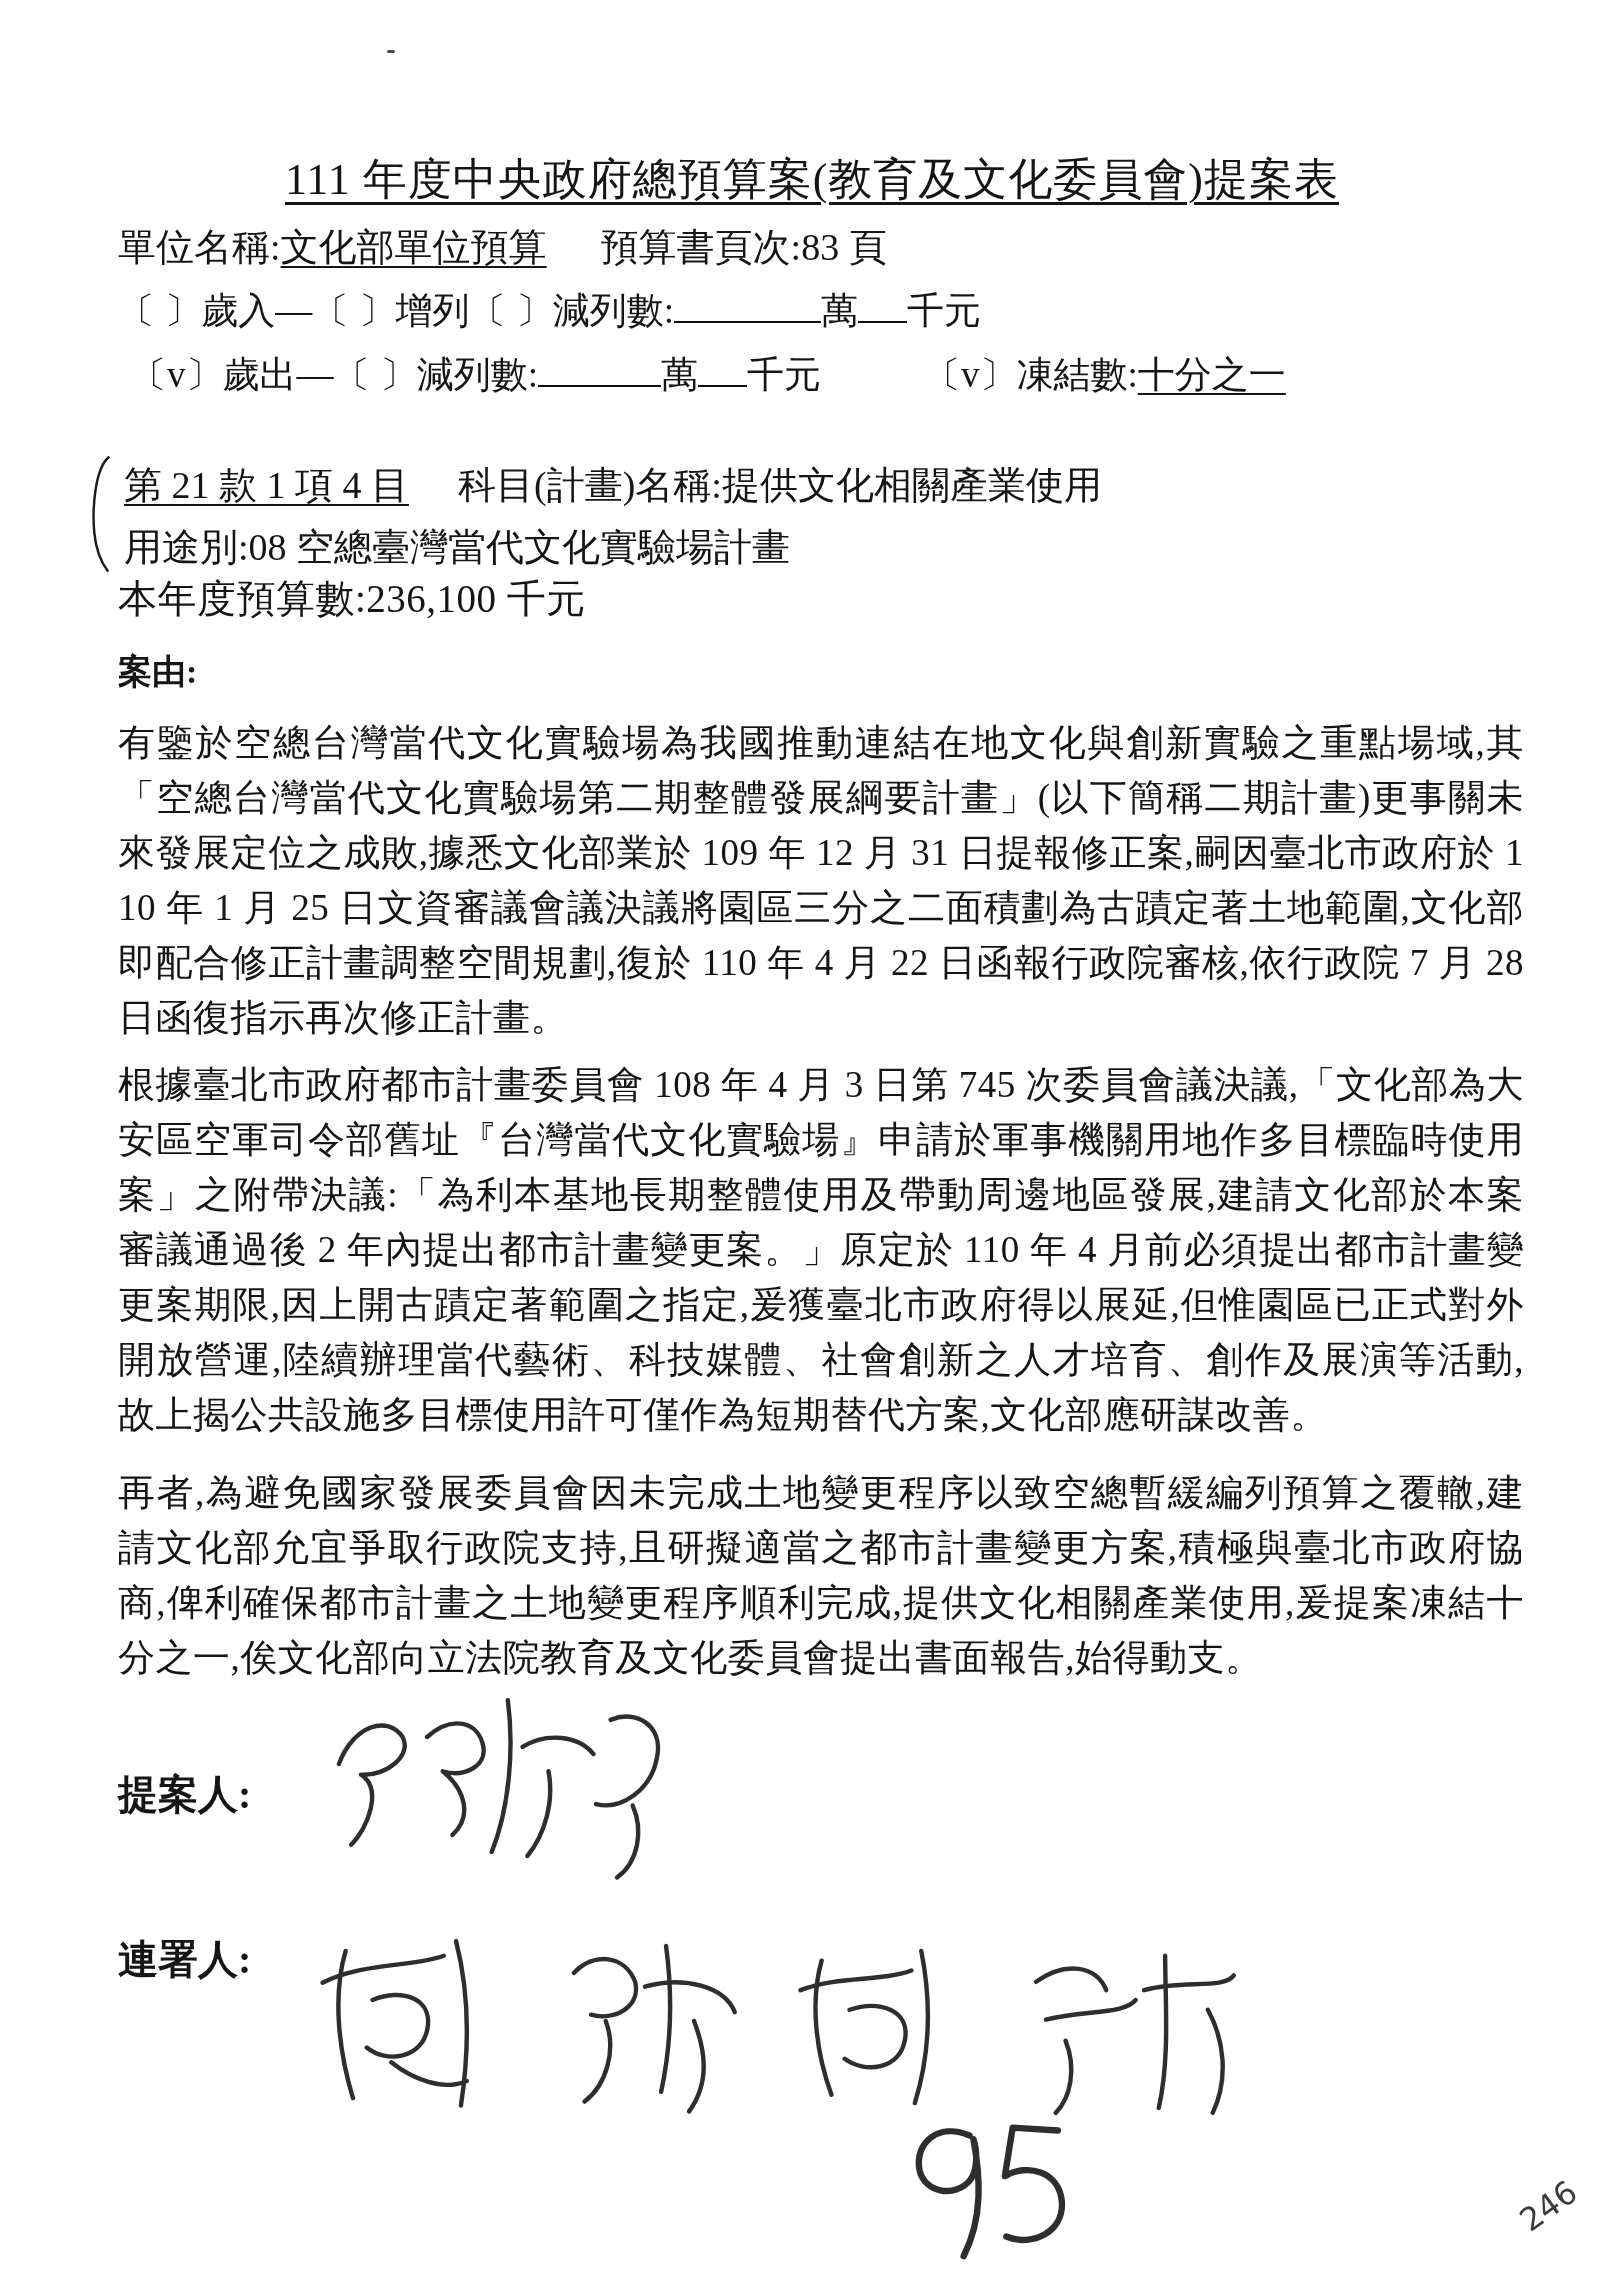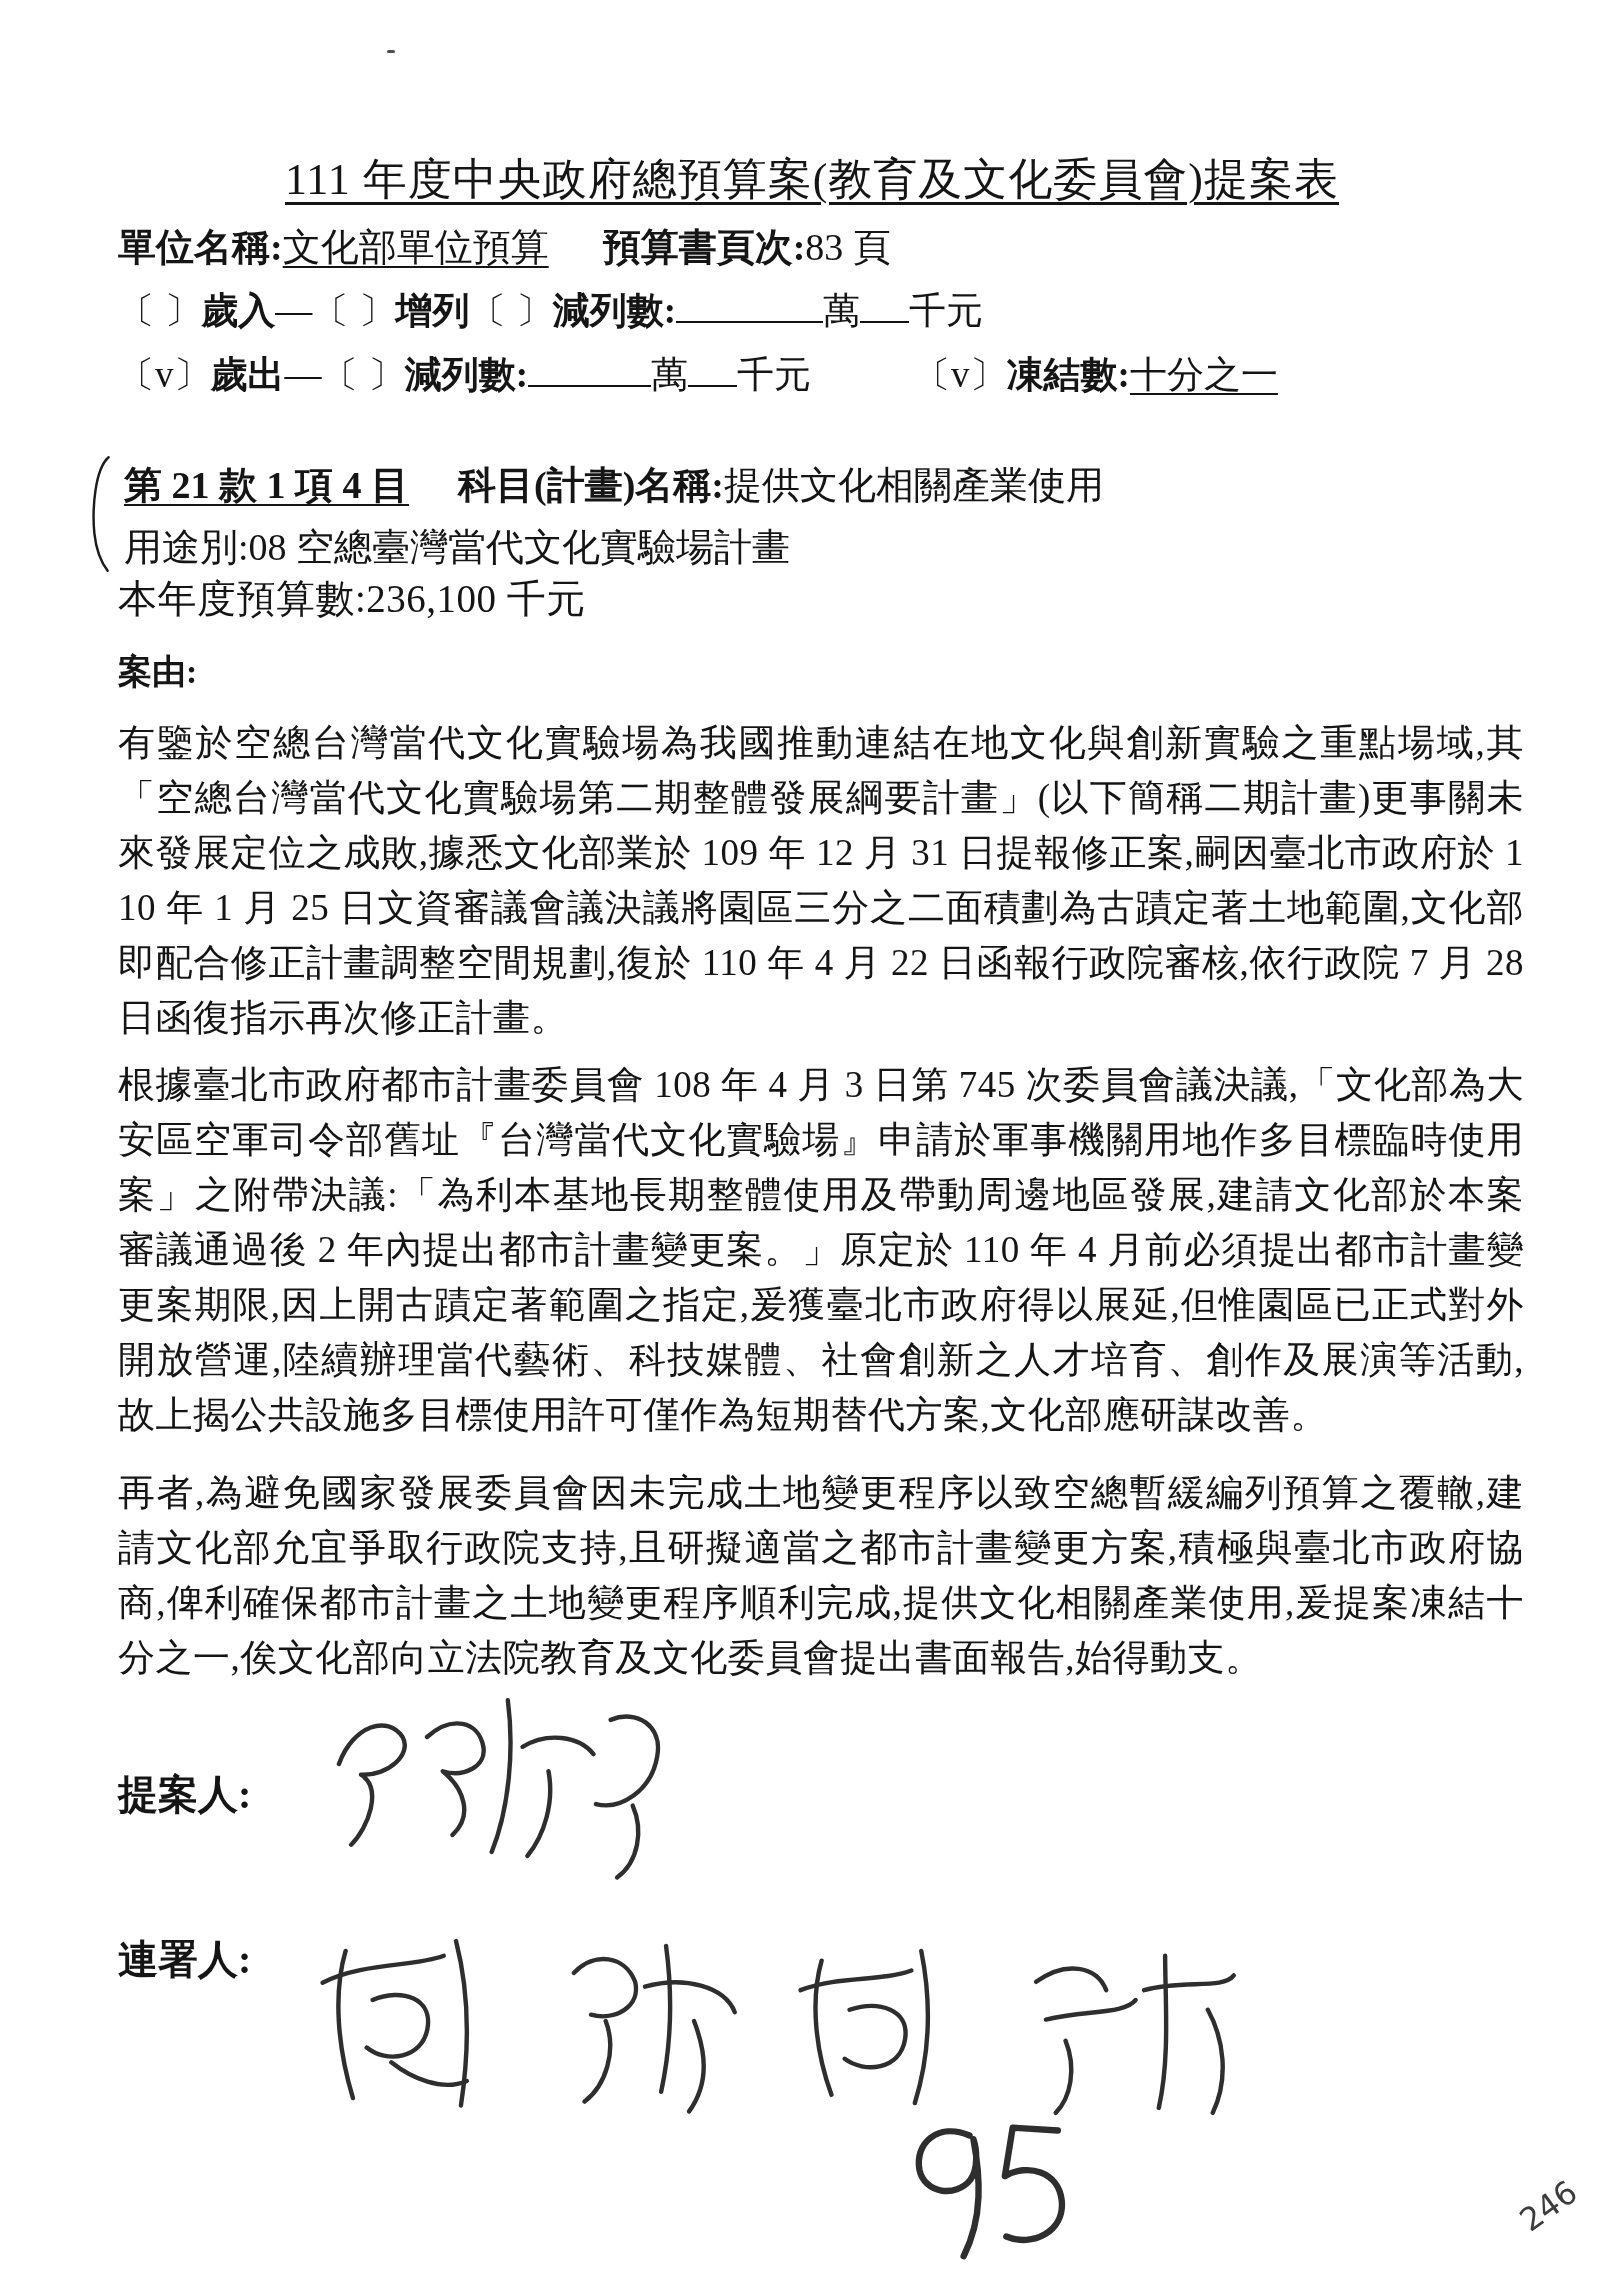--- a/index.html
+++ b/index.html
@@ -6,38 +6,38 @@
   .page{
     position:relative;
     width:1624px;height:2295px;
     margin:0 auto;
     background:#ffffff;
     font-family:"Liberation Serif","DejaVu Serif",serif;
     color:#151515;
     overflow:hidden;
   }
   .abs{position:absolute;}
-  .b{font-weight:700;}
+  .b{font-weight:400;}
   .ul{text-decoration:underline;text-underline-offset:5.9px;text-decoration-thickness:2px;}
   .speck{left:387px;top:50px;width:7.8px;height:3.4px;background:#4d4d4d;border-radius:1.5px;}
 
   .title{
     left:0;right:0;top:150px;
     text-align:center;
     font-size:44px;
     letter-spacing:1px;
   }
   .title-inner{text-decoration:underline;text-underline-offset:7.8px;text-decoration-thickness:2.5px;text-align:right;}
 
   .meta{left:118px;top:222px;font-size:38px;white-space:nowrap;}
   .meta .gap{display:inline-block;width:54px;}
 
   .checkrow{left:118px;top:0;font-size:37px;white-space:nowrap;}
   .row1{top:286px;}
-  .row2{top:350px;}
+  .row2{top:350px;margin-left:12px;}
   .blank{display:inline-block;border-bottom:2px solid #111;height:0.95em;vertical-align:baseline;}
   .w300{width:147px;}
   .w260{width:123px;}
   .w100{width:49px;}
   .freeze-gap{display:inline-block;width:103px;}
 
   .bracket-svg{left:90px;top:455px;}
 
   .section{left:124px;top:454px;font-size:38px;line-height:62px;white-space:nowrap;}
   .section .gap2{display:inline-block;width:49px;}

